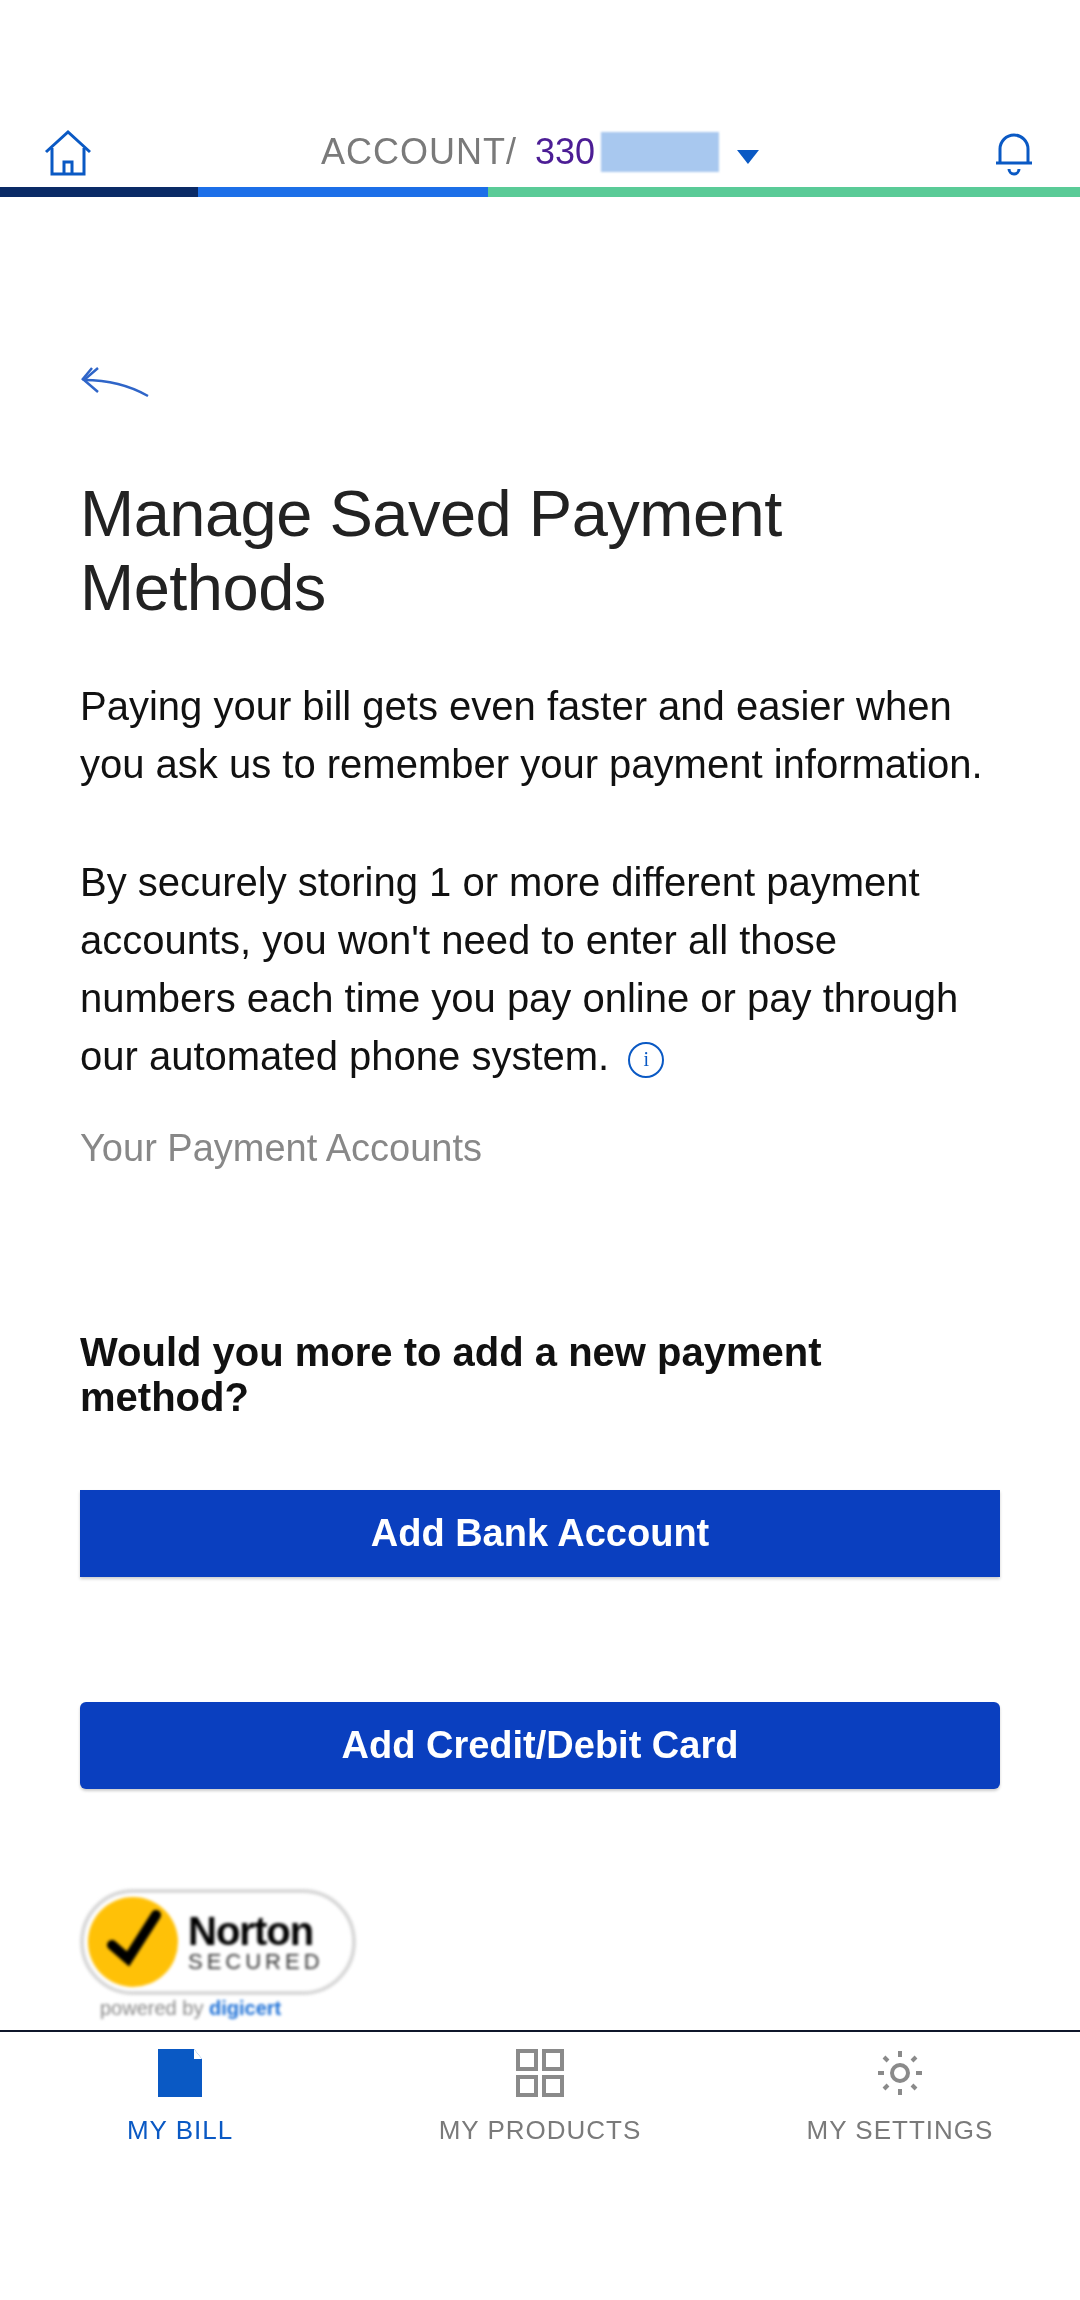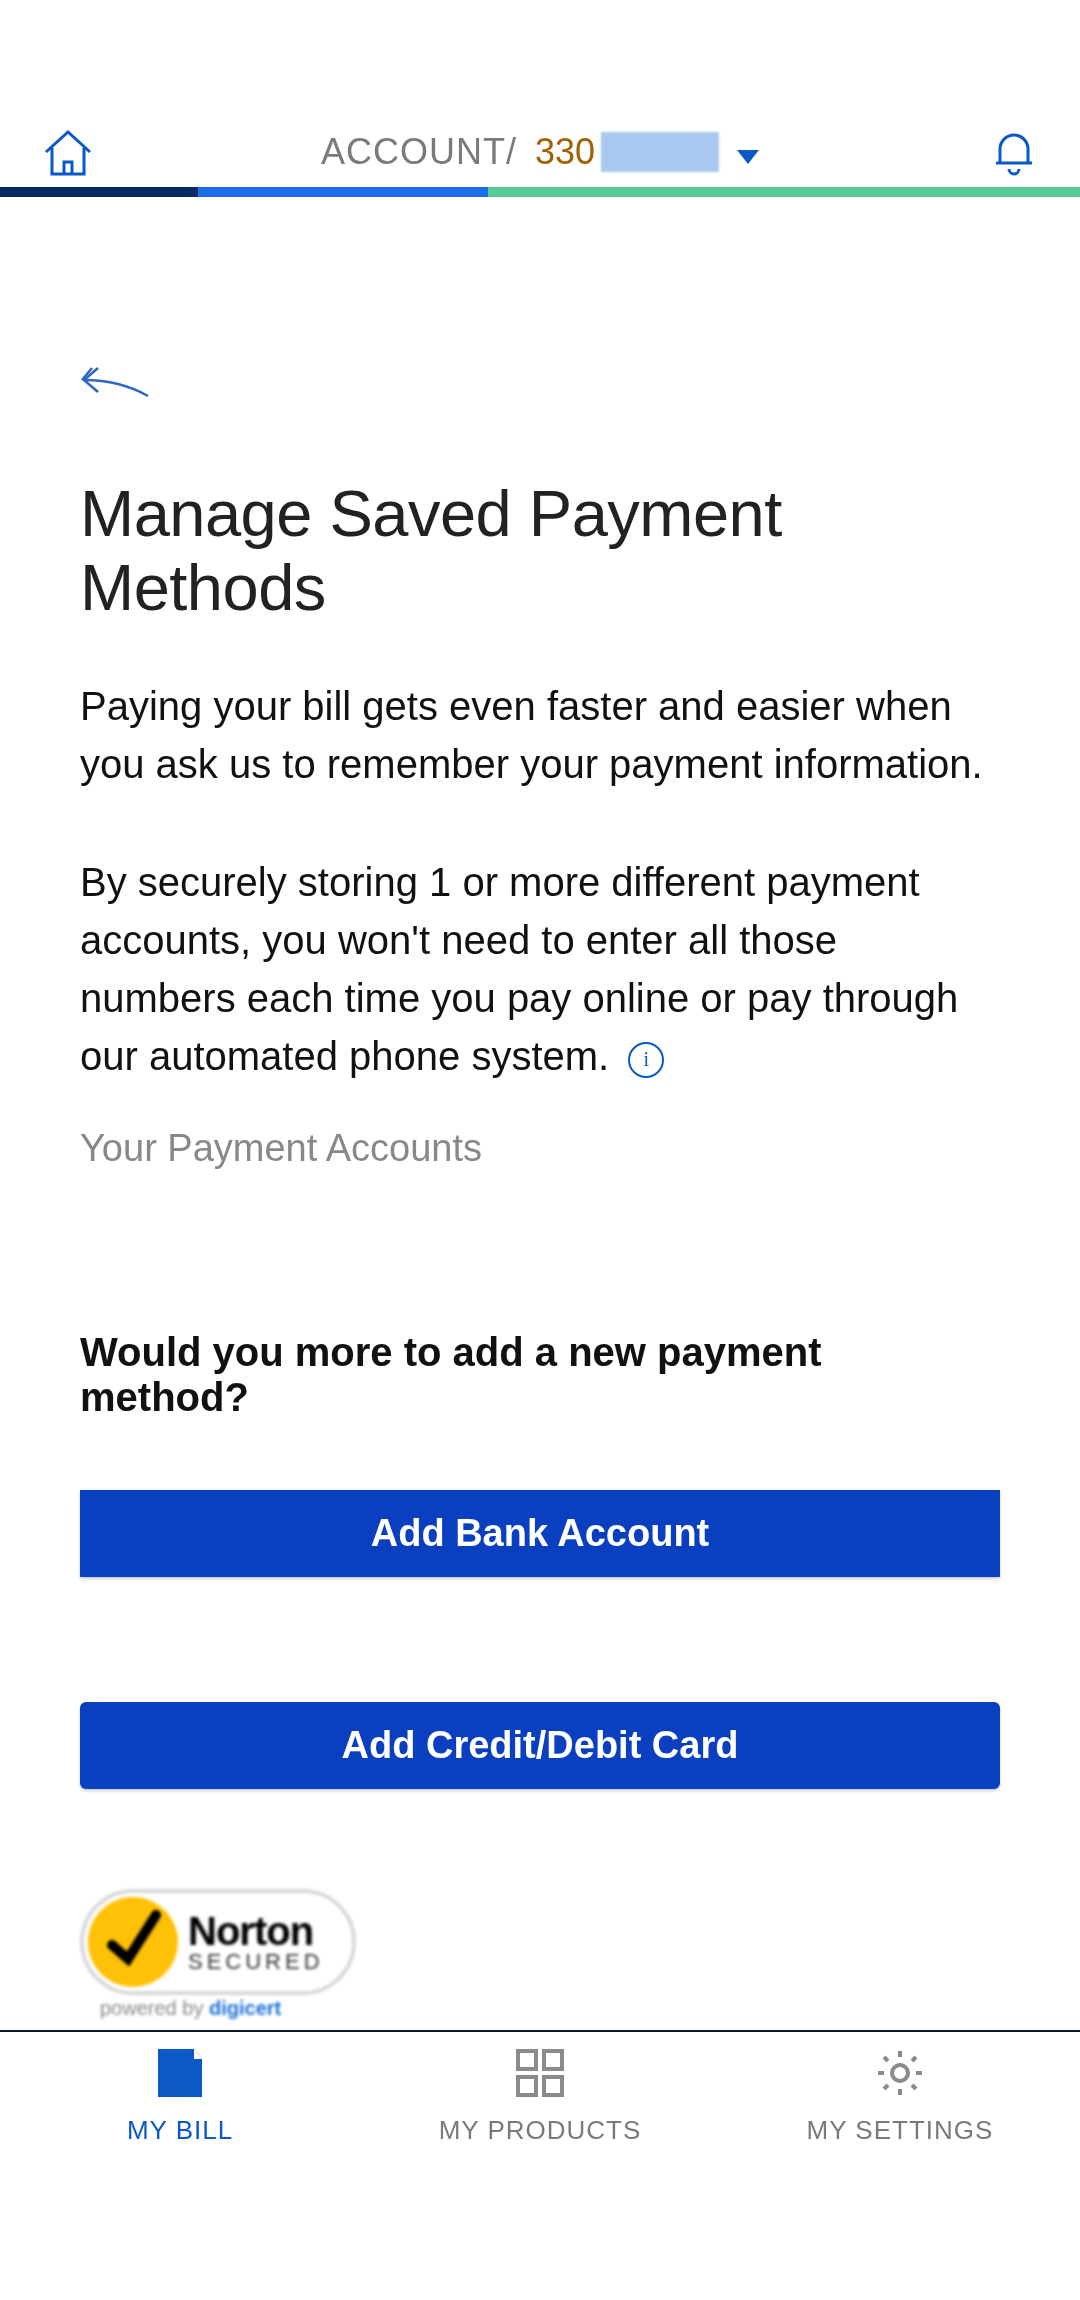--- a/index.html
+++ b/index.html
@@ -3,21 +3,21 @@
 <meta charset="utf-8">
 <style>
   * { box-sizing: border-box; margin: 0; padding: 0; }
   html, body { width: 1080px; height: 2300px; font-family: -apple-system, Helvetica, Arial, sans-serif; background: #fff; overflow: hidden; }
   .wrap { width: 1080px; height: 2300px; display: flex; flex-direction: column; }
   .spacer-top { height: 160px; }
   .header { height: 95px; display: flex; align-items: center; padding: 0 40px; position: relative; }
   .home-btn { width: 55px; height: 50px; display: flex; align-items: center; justify-content: center; }
   .account-drop { position: absolute; left: 50%; transform: translateX(-50%); display: flex; align-items: center; font-size: 36px; }
   .account-drop .label { color: #7a7a7a; letter-spacing: 1px; }
-  .account-drop .num { color: #a16207; margin-left: 18px; }
+  .account-drop .num { color: #4c1d95; margin-left: 18px; }
   .redact { display: inline-block; width: 118px; height: 40px; background: #a8c8ef; margin-left: 6px; filter: blur(1px); vertical-align: middle; }
   .caret { margin-left: 18px; }
   .bell-btn { position: absolute; right: 40px; top: 50%; transform: translateY(-50%); width: 52px; height: 52px; display:flex; align-items:center; justify-content:center; }
   .stripe { height: 14px; display: flex; }
   .stripe .s1 { width: 198px; background: #0a2a66; }
   .stripe .s2 { width: 290px; background: #1c6fe8; }
   .stripe .s3 { flex: 1; background: #5acb97; }
   .content { flex: 1; padding: 10px 80px; }
   .back-btn { margin-top: 150px; width: 70px; height: 50px; display:flex; align-items:center; justify-content:center; }
   h1 { font-size: 65px; font-weight: 400; line-height: 1.14; color: #222; margin-top: 70px; letter-spacing: -0.5px; }

